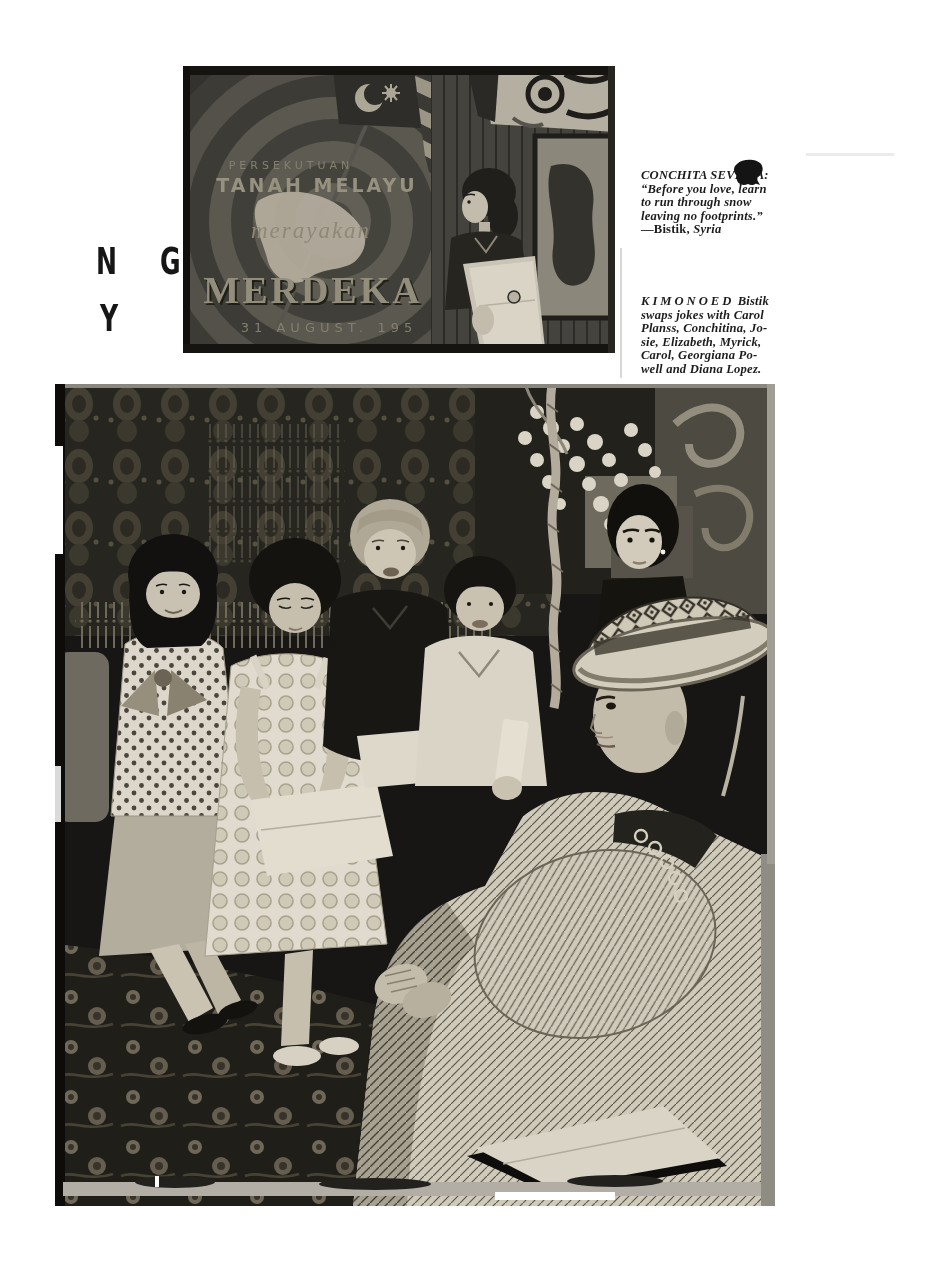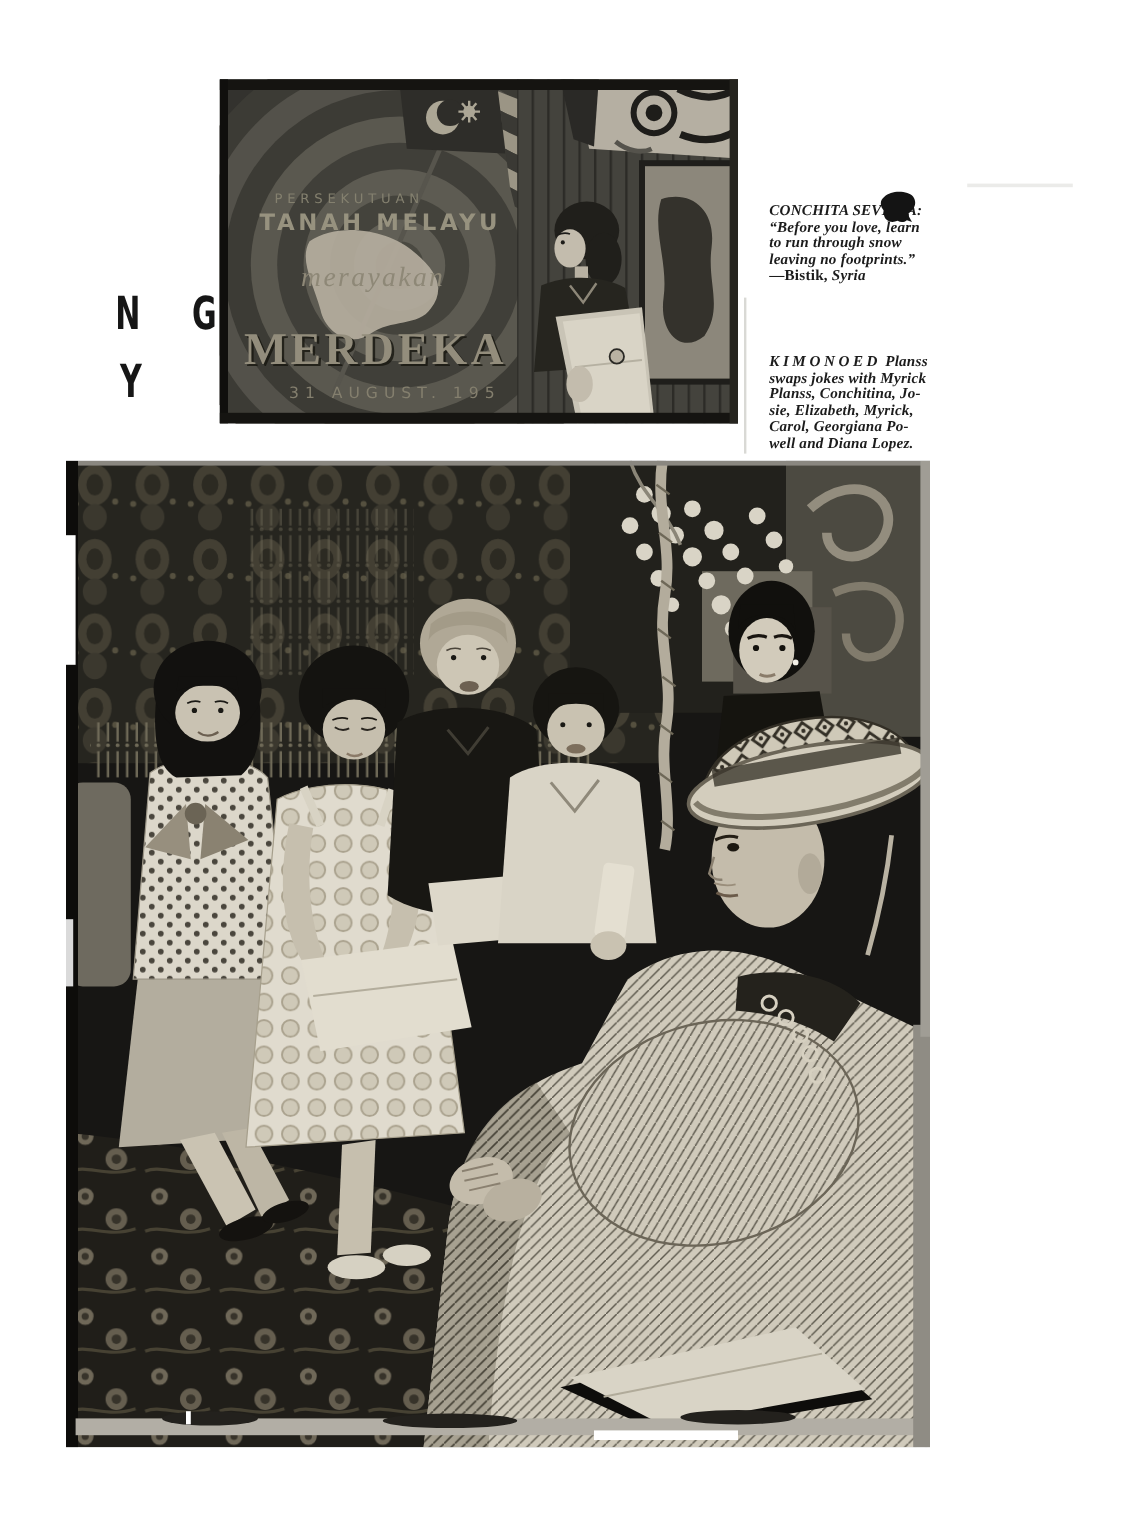--- a/index.html
+++ b/index.html
@@ -146,22 +146,22 @@
     <div class="cap-line">leaving no footprints.”</div>
     <div class="cap-line attr"><span class="upright">—Bistik,</span><span> Syria</span></div>
   </div>
 
   <svg class="ink-blob" viewBox="0 0 34 30">
     <path d="M6,6 C12,0 26,1 30,6 C34,12 30,17 26,20 C28,25 22,29 17,26 C10,29 4,24 6,18 C2,14 2,9 6,6 Z" fill="#141414"></path>
     <path d="M25,20 L29,27 L23,25 Z" fill="#141414"></path>
   </svg>
 
   <div class="caption caption-2">
-    <div class="cap-line"><span class="spaced">KIMONOED</span><span> Planss</span></div>
-    <div class="cap-line">swaps jokes with Myrick</div>
+    <div class="cap-line"><span class="spaced">KIMONOED</span><span> Bistik</span></div>
+    <div class="cap-line">swaps jokes with Carol</div>
     <div class="cap-line">Planss, Conchitina, Jo-</div>
     <div class="cap-line">sie, Elizabeth, Myrick,</div>
     <div class="cap-line">Carol, Georgiana Po-</div>
     <div class="cap-line">well and Diana Lopez.</div>
   </div>
 
   <figure class="photo main-photo">
     <svg viewBox="0 0 720 822" width="720" height="822">
       <defs>
         <pattern id="dotsW1" width="15" height="15" patternUnits="userSpaceOnUse">

